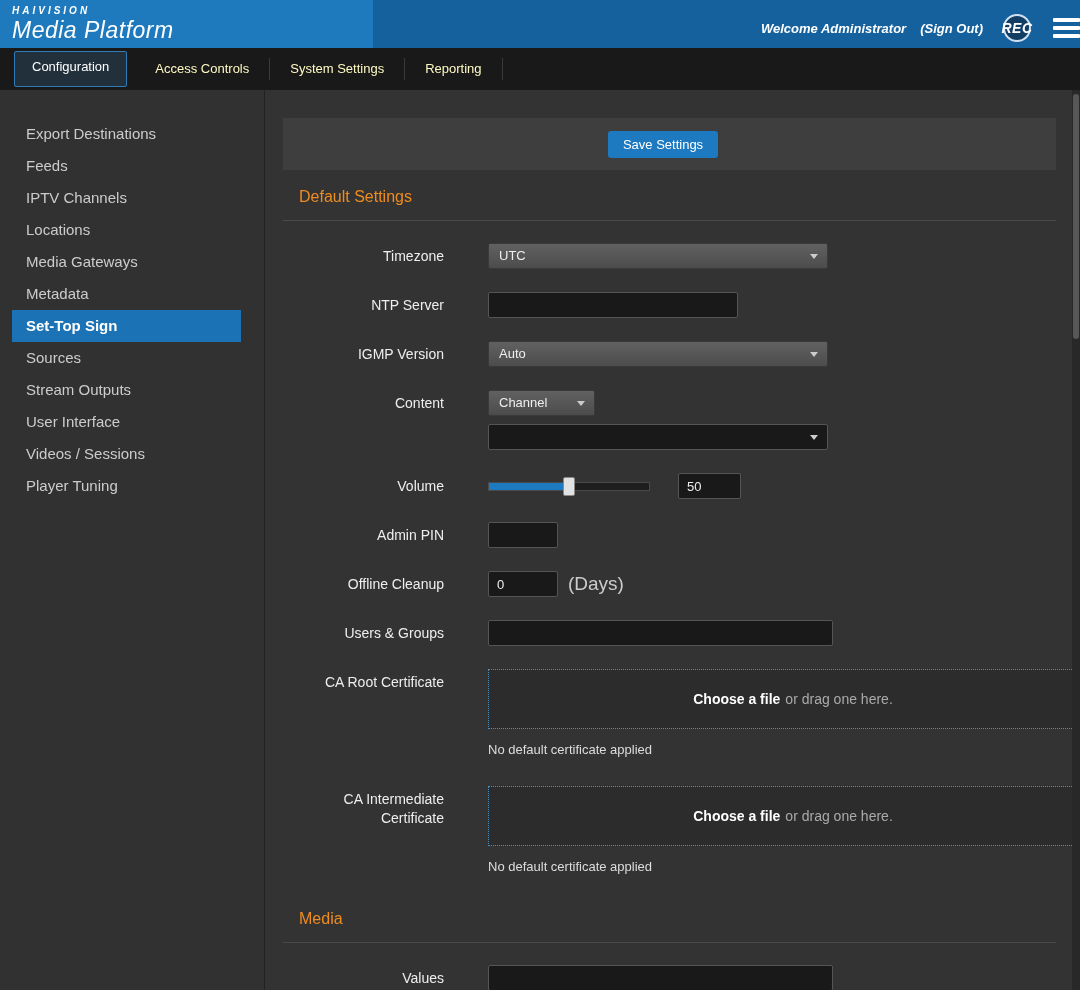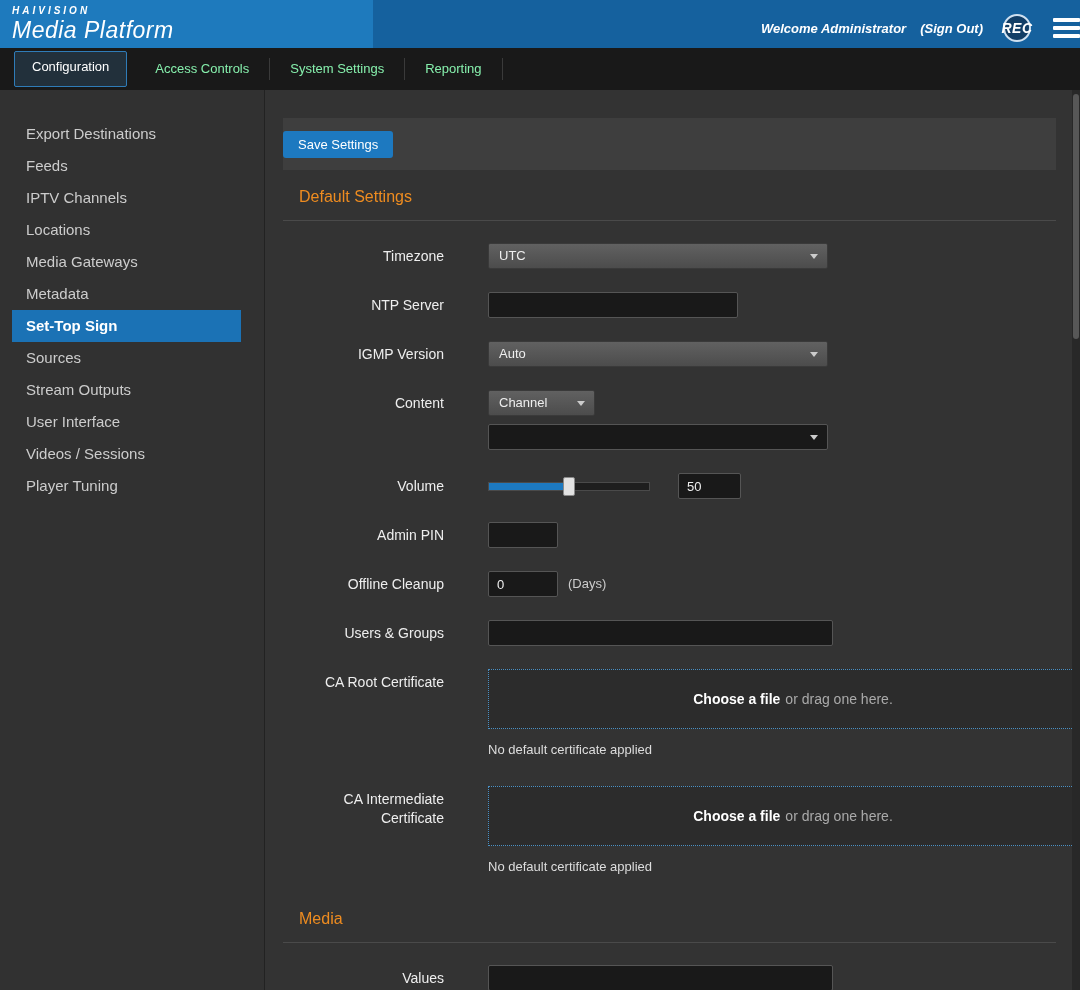--- a/index.html
+++ b/index.html
@@ -41,21 +41,21 @@
   }
   .hamburger { display:flex; flex-direction:column; gap:4px; cursor:pointer; margin-left:8px; }
   .hamburger span { display:block; width:27px; height:4px; background:#ffffff; border-radius:1px; }
 
   
   .tabbar {
     position:absolute; top:48px; left:0; width:1080px; height:42px;
     background:#191919; display:flex; align-items:center; padding-left:14px;
   }
   .tab {
-    color:#86efac; font-size:13px; padding:0 20px; height:42px; line-height:42px; cursor:pointer;
+    color:#fef9c3; font-size:13px; padding:0 20px; height:42px; line-height:42px; cursor:pointer;
     white-space:nowrap;
   }
   .tab.active {
     border:1px solid #2f7cb8; border-radius:2px; background:#22303b;
     color:#ffffff; height:36px; line-height:30px; padding:0 17px; margin-right:8px;
   }
   .tab-sep { width:1px; height:22px; background:#3a3a3a; }
 
   
   .sidebar {
@@ -68,21 +68,21 @@
   }
   .side-item.selected { background:#1b72b5; color:#ffffff; font-weight:bold; }
 
   
   .main {
     position:absolute; top:90px; left:266px; width:806px; height:900px;
     background:#333333; overflow:hidden;
   }
   .toolbar {
     margin:28px 16px 0 17px; height:52px; background:#3e3e3e;
-    display:flex; align-items:center; justify-content:flex-start; padding-right:13px;
+    display:flex; align-items:center; justify-content:center; padding-right:13px;
   }
   .save-btn {
     background:#1d79c0; color:#ffffff; border:none; border-radius:3px;
     font-size:13px; font-family:"Liberation Sans", sans-serif;
     padding:6px 15px; cursor:pointer;
   }
   .section-header {
     margin:18px 16px 0 17px; padding:0 0 14px 16px;
     border-bottom:1px solid #4a4a4a;
     color:#ee8c20; font-size:16px; font-weight:400;
@@ -129,21 +129,21 @@
   .slider { position:relative; width:162px; height:26px; margin-right:28px; cursor:pointer; }
   .slider-track {
     position:absolute; top:9px; left:0; width:162px; height:9px;
     background:#1e1e1e; border:1px solid #4a4a4a;
   }
   .slider-fill { width:50%; height:100%; background:#1d79c0; }
   .slider-handle {
     position:absolute; left:calc(50% - 6px); top:4px; width:12px; height:19px;
     background:#e2e2e2; border:1px solid #8a8a8a; border-radius:2px; cursor:grab;
   }
-  .suffix { margin-left:10px; color:#cccccc; font-size:13px; line-height:26px; }
+  .suffix { margin-left:10px; color:#cccccc; font-size:19px; line-height:26px; }
 
   
   .row-dropzone { margin-bottom:29px; }
   .dropzone {
     width:610px; height:60px; background:#2c2c2c;
     border:1px dotted #4a90c4;
     display:flex; align-items:center; justify-content:center;
     font-size:14px; color:#aaaaaa; cursor:pointer;
   }
   .dz-choose { color:#ffffff; font-weight:bold; margin-right:5px; }

